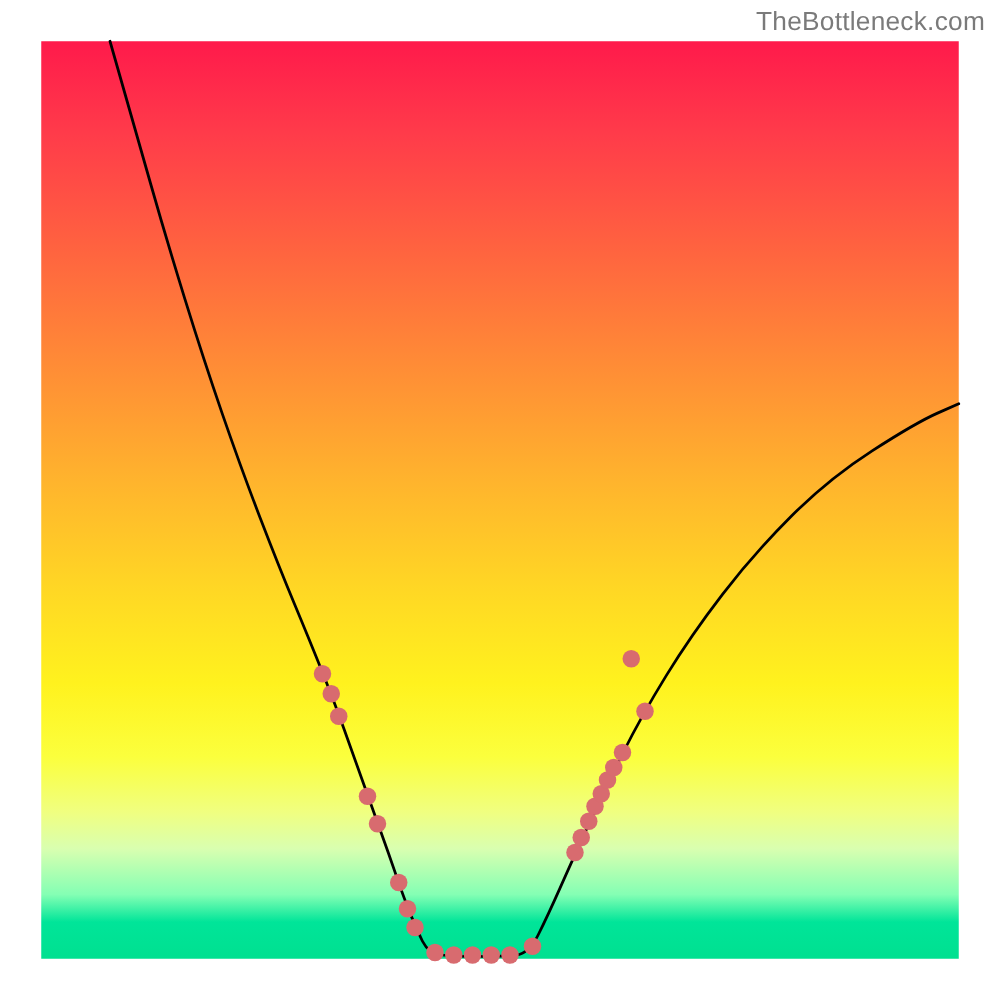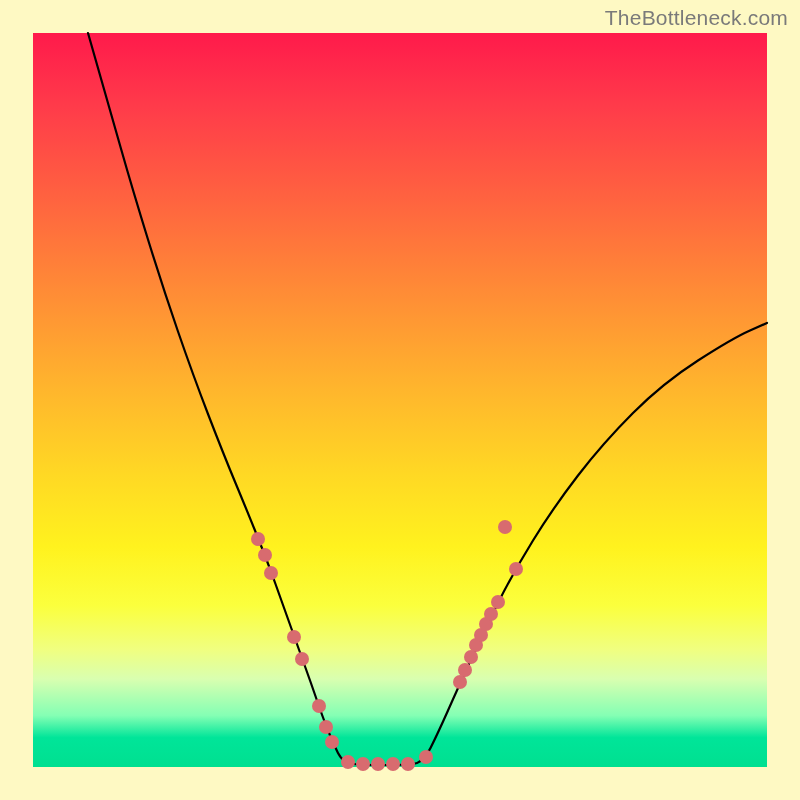--- a/index.html
+++ b/index.html
@@ -8,21 +8,21 @@
     width: 800px;
     height: 800px;
     background: #000;
     overflow: hidden;
     font-family: Arial, Helvetica, sans-serif;
   }
   .frame {
     position: relative;
     width: 800px;
     height: 800px;
-    background: #fef9c3;
+    background: #ffffff;
   }
   .plot-area {
     position: absolute;
     left: 33px;
     top: 33px;
     width: 734px;
     height: 734px;
     
     background: linear-gradient(
       to bottom,

